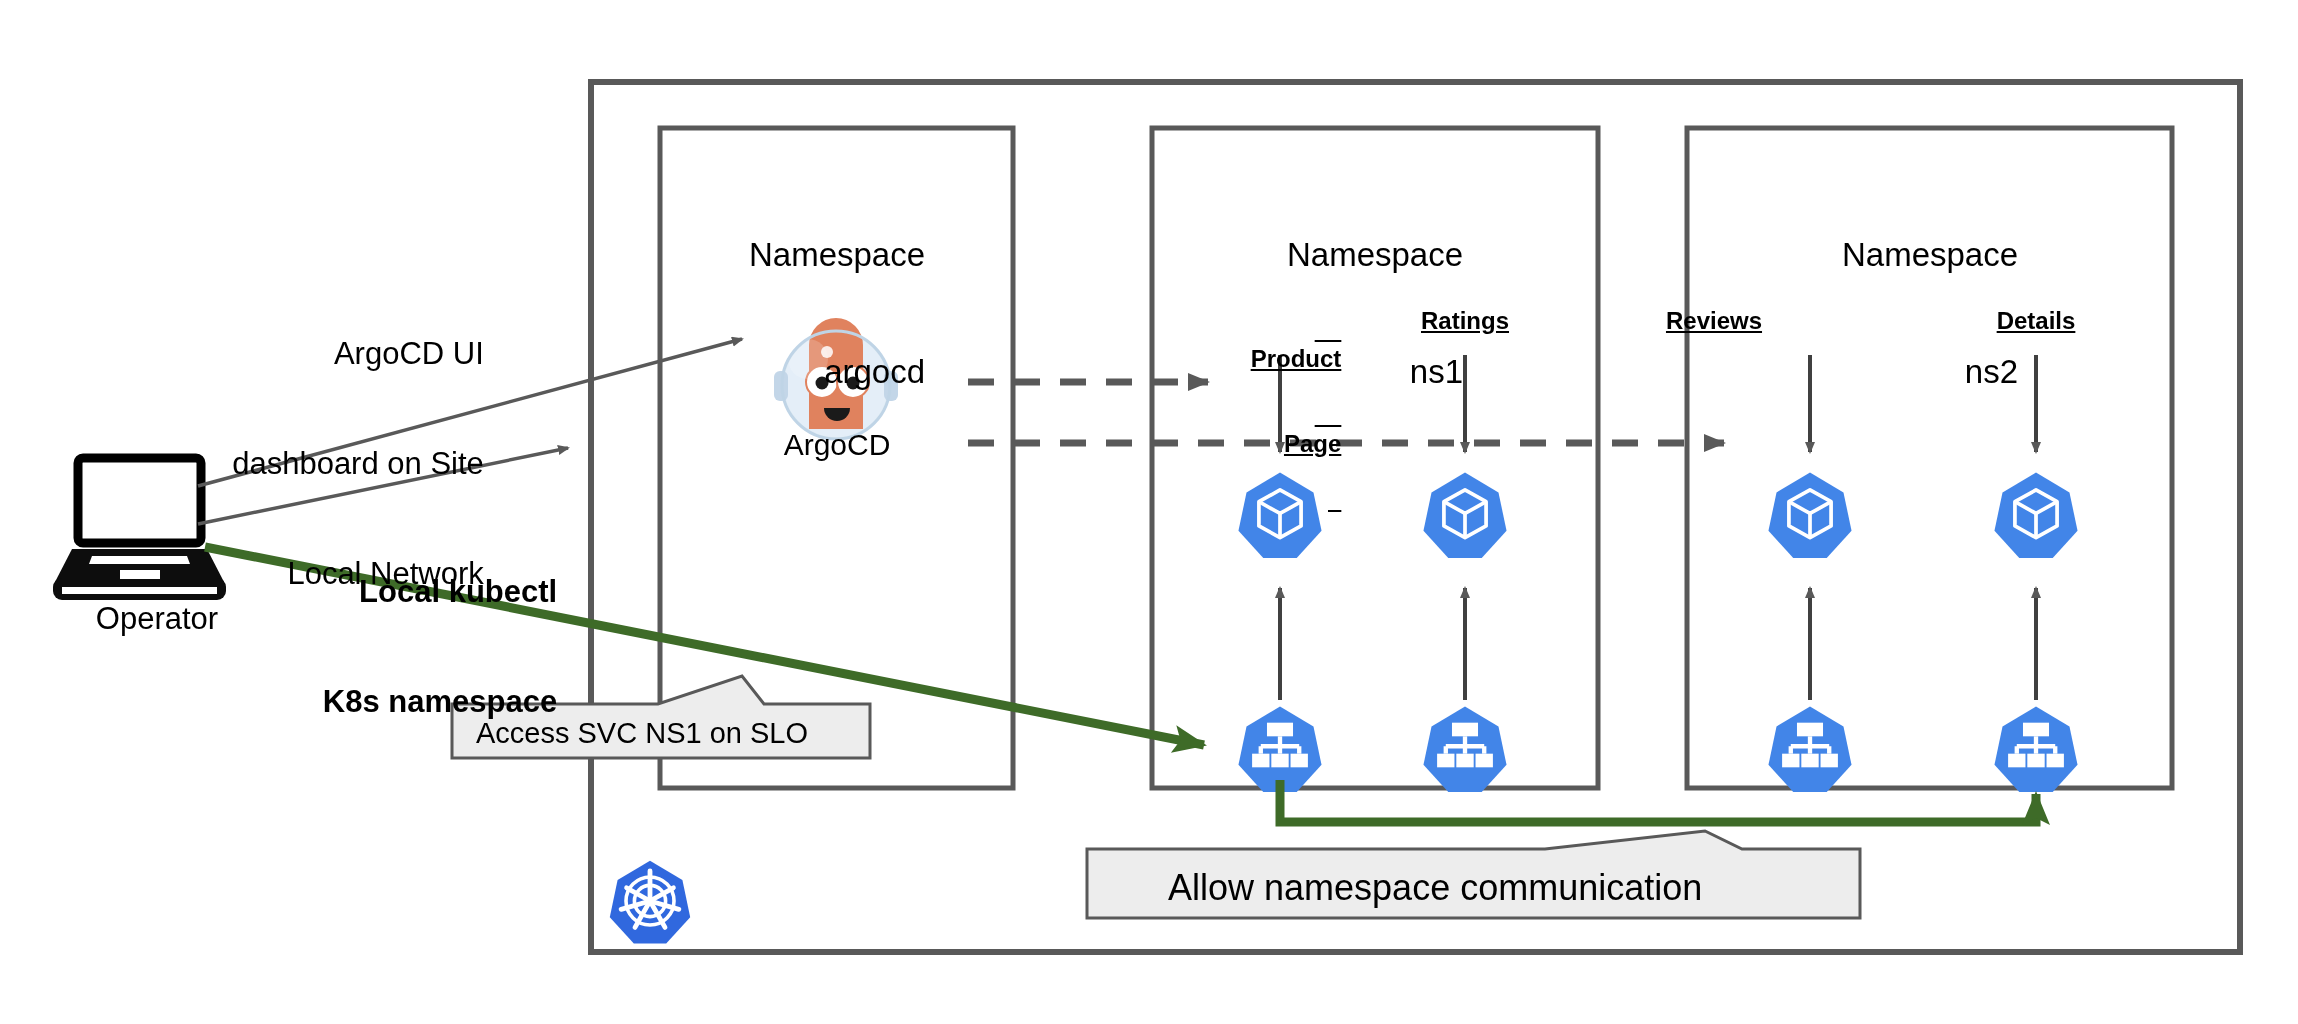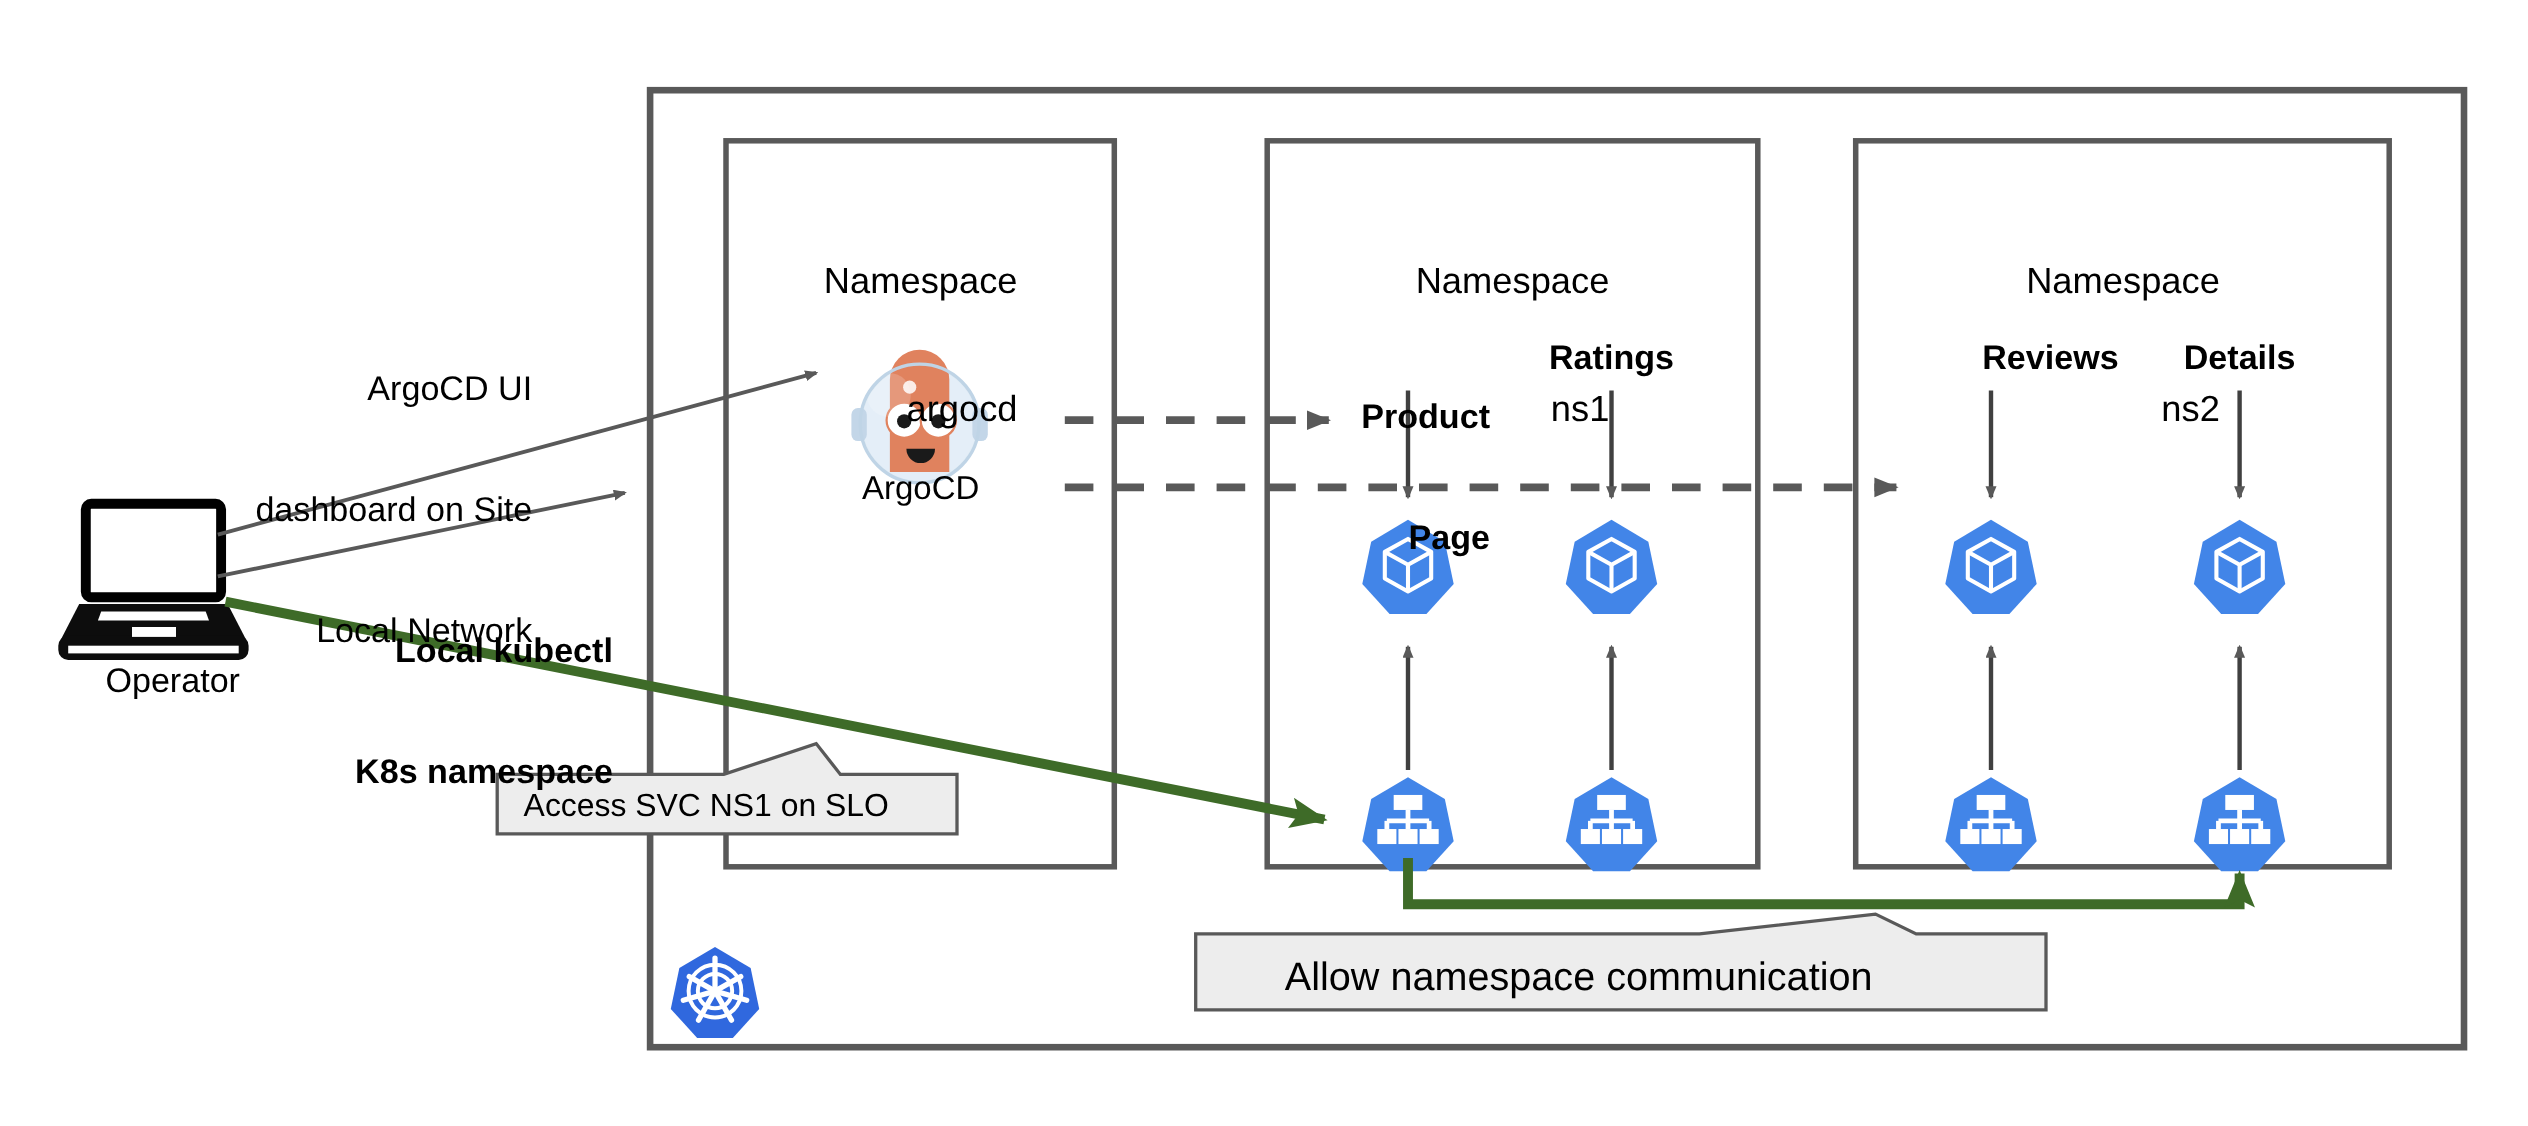--- a/index.html
+++ b/index.html
@@ -27,21 +27,21 @@
     overflow: visible;
   }
   .txt {
     position: absolute;
     color: #000000;
     white-space: pre;
     line-height: 1.18;
   }
   .center { text-align: right; transform: translateX(-50%); }
   .ns-title { font-size: 33px; }
-  .svc-label { font-size: 31px; font-weight: bold; }
+  .svc-label { font-size: 24px; font-weight: bold; text-decoration: underline; }
   .operator-label { font-size: 31px; }
   .side-note { font-size: 31px; }
   .argocd-label { font-size: 30px; }
   .callout-text { font-size: 29px; }
 </style>
 </head>
 <body>
 
 <div id="canvas">
 
@@ -280,19 +280,19 @@
   <div class="txt svc-label center" style="left:1280px; top:288px;margin-left:16px;">
     <div>Product</div>
     <div>Page</div>
   </div>
   <div class="txt svc-label center" style="left:1465px; top:307px;">Ratings</div>
 
   <div class="txt ns-title center" style="left:1930px; top:158px;">
     <div>Namespace</div>
     <div>ns2</div>
   </div>
-  <div class="txt svc-label center" style="left:1864px; top:307px;">Reviews</div>
+  <div class="txt svc-label center" style="left:1714px; top:307px;">Reviews</div>
   <div class="txt svc-label center" style="left:2036px; top:307px;">Details</div>
 
   <div class="txt callout-text" style="left:476px; top:716px;">Access SVC NS1 on SLO</div>
   <div class="txt callout-text" style="left:1168px; top:867px; font-size:36px;">Allow namespace communication</div>
 
 </div>
 
 </body></html>

